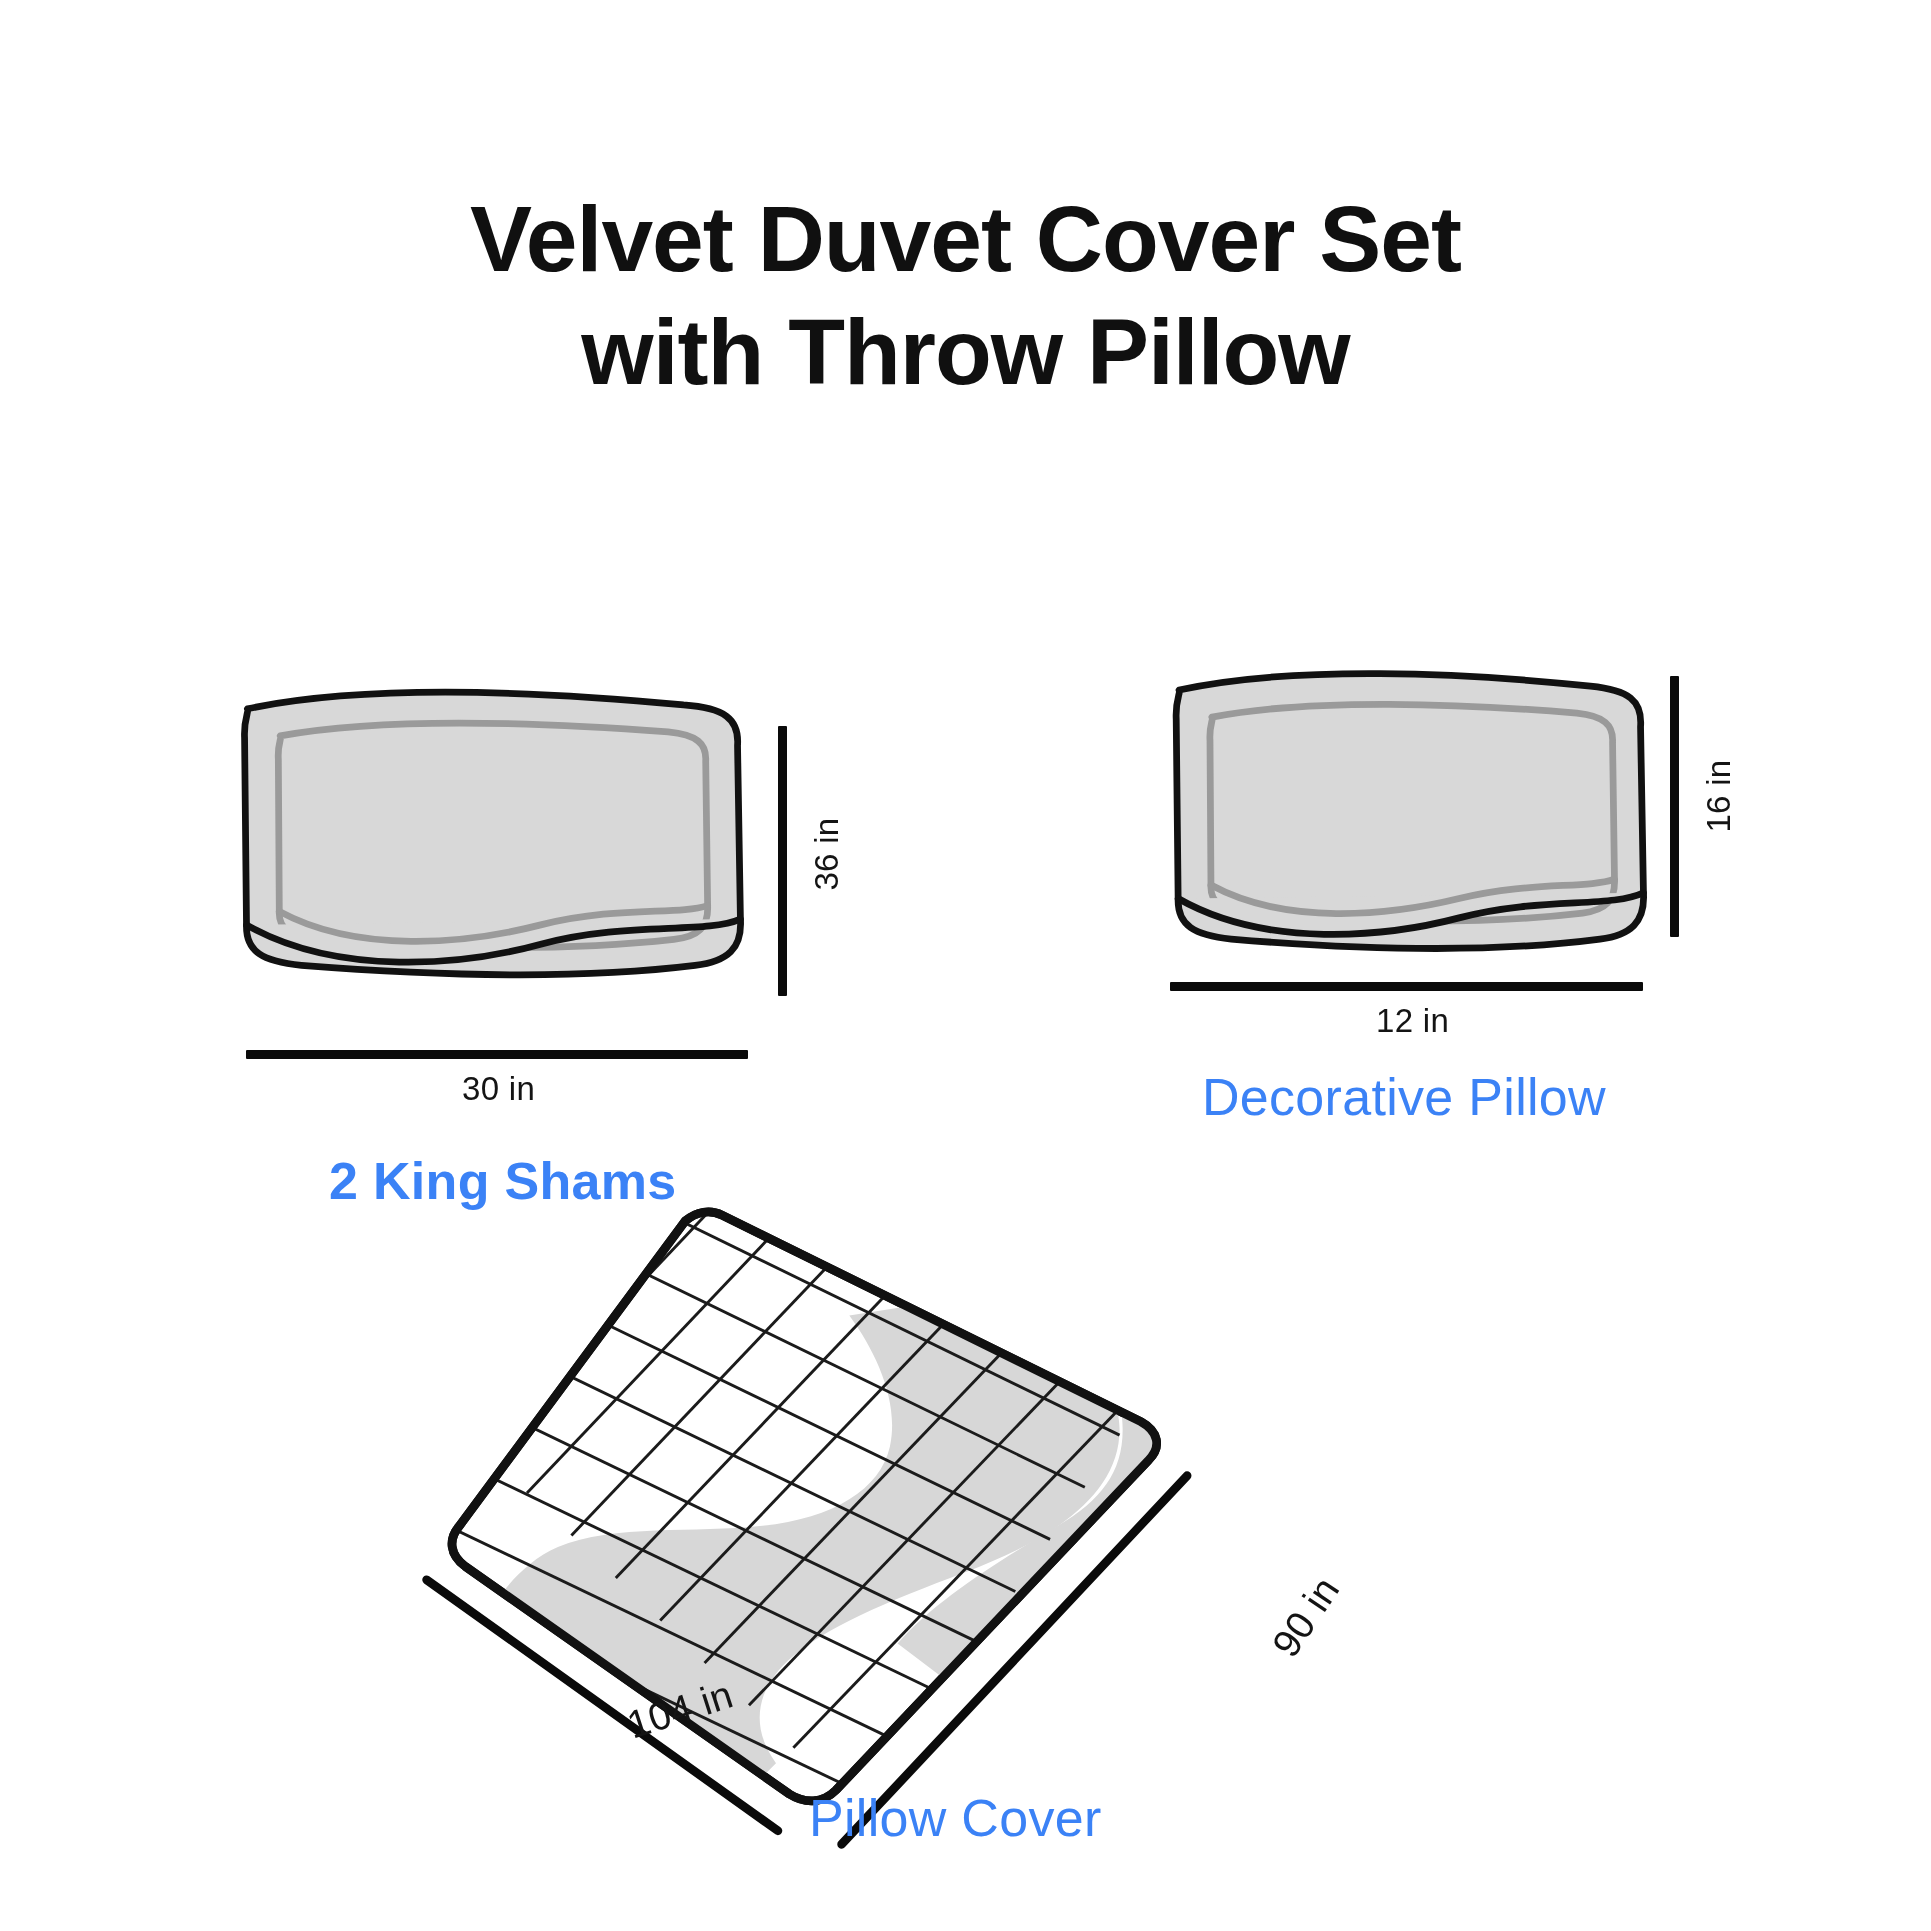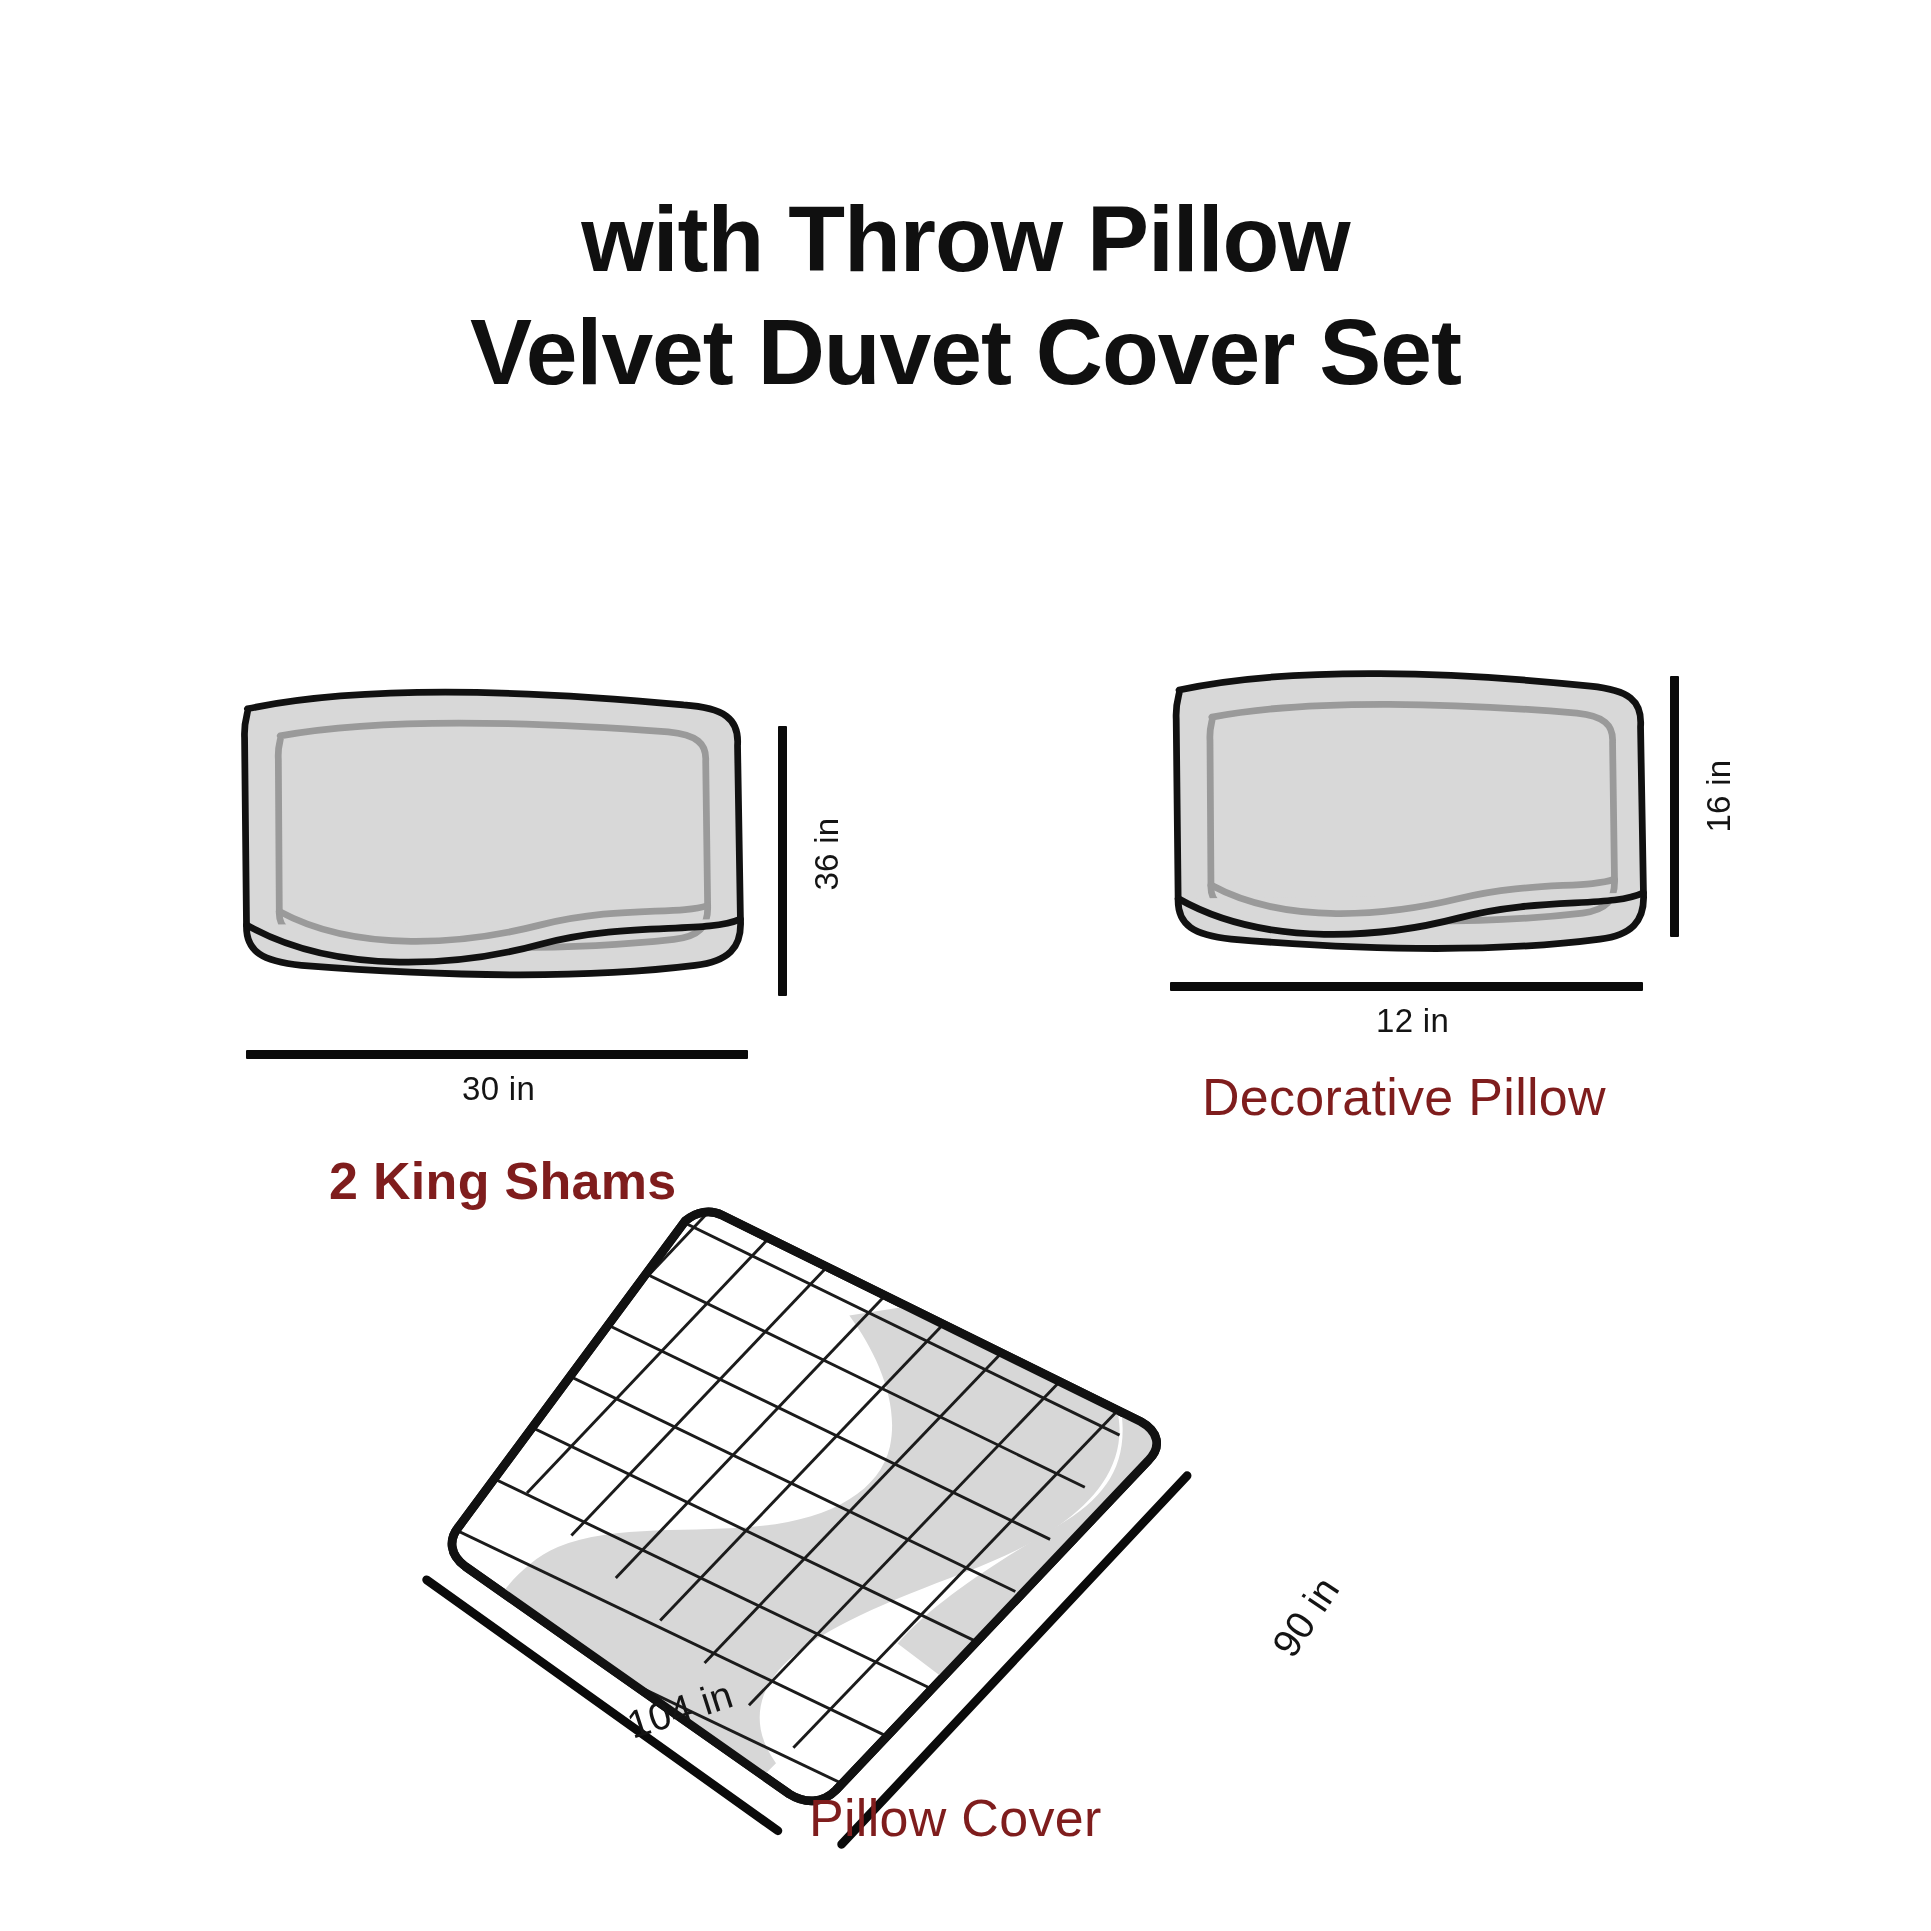--- a/index.html
+++ b/index.html
@@ -38,21 +38,21 @@
     font-weight: 700;
     letter-spacing: -1px;
     color: #101010;
   }
 
   
   .caption {
     position: absolute;
     font-size: 52px;
     font-weight: 400;
-    color: #7f1d1d;
+    color: #3b82f6;
     white-space: nowrap;
     letter-spacing: 0.3px;
   }
   .dim-label {
     position: absolute;
     font-size: 33px;
     font-weight: 400;
     color: #141414;
     white-space: nowrap;
     letter-spacing: 0.3px;
@@ -89,22 +89,22 @@
     position: absolute;
   }
   .art svg { display: block; overflow: visible; }
 </style>
 </head>
 <body>
 
 <div id="stage">
 
   <div class="title-block">
+    <span class="title-line">Velvet Duvet Cover Set</span>
     <span class="title-line">with Throw Pillow</span>
-    <span class="title-line">Velvet Duvet Cover Set</span>
   </div>
 
   <div class="art" style="left:222px; top:676px;">
     <svg width="541" height="328" viewBox="0 0 560 340" aria-hidden="true">
 
       <path d="M 26 34
                C 150 8, 330 16, 478 30
                C 520 33, 536 44, 534 72
                L 537 252
                C 539 282, 524 296, 490 300

